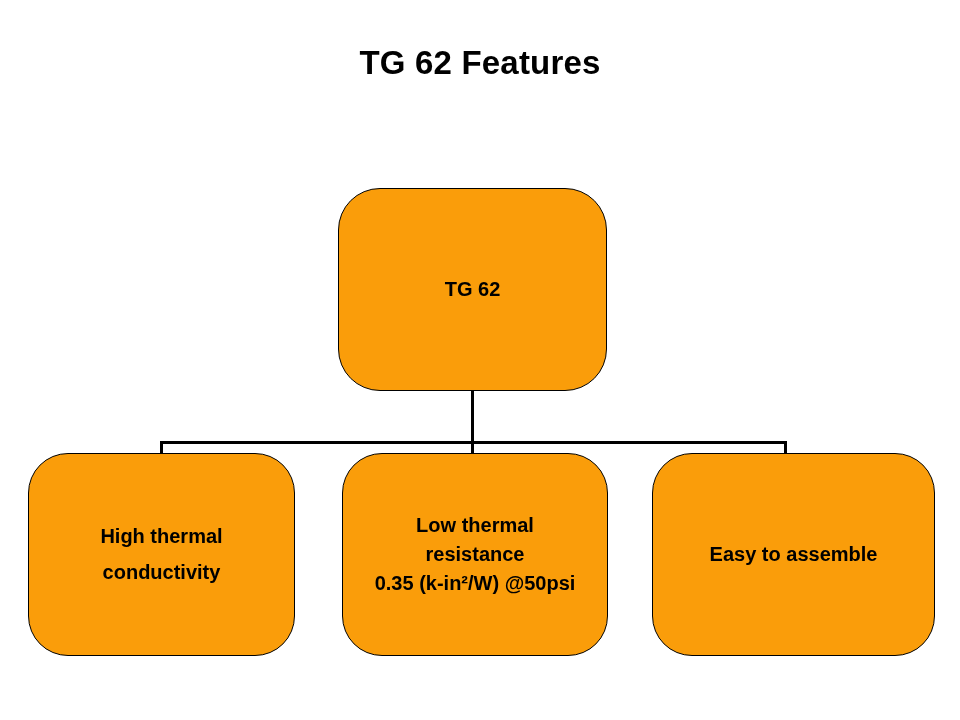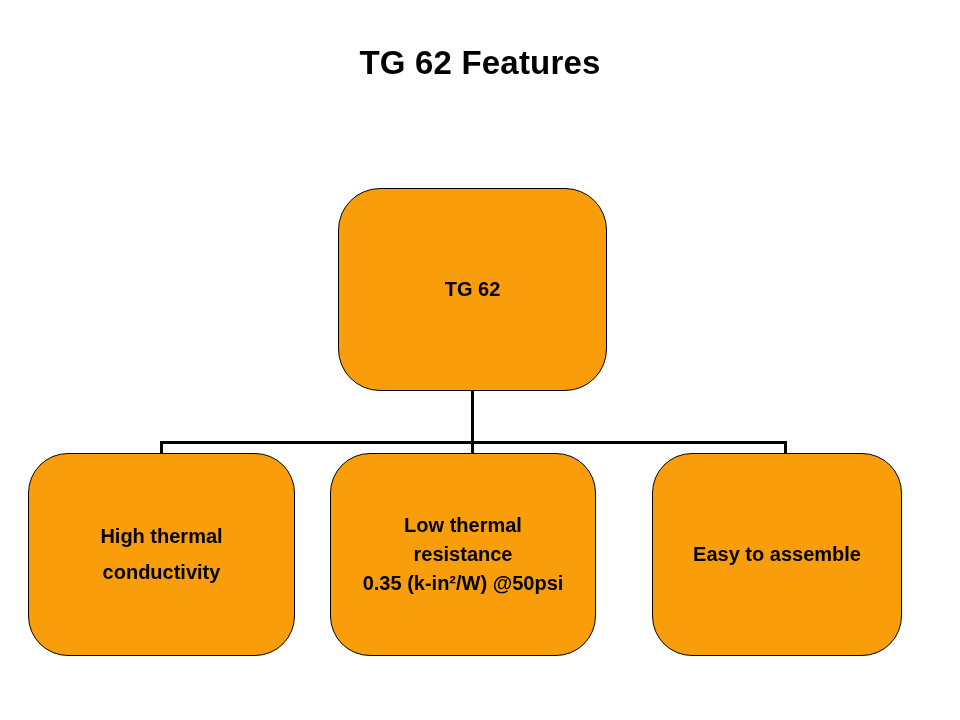--- a/index.html
+++ b/index.html
@@ -52,22 +52,22 @@
     height: 203px;
     border-radius: 42px;
     margin-top: 42px;
   }
   .child {
     top: 453px;
     height: 203px;
     border-radius: 40px;
   }
   .c1 { left: 28px;  width: 267px; gap: 7px; }
-  .c2 { left: 330px; width: 266px; }
-  .c3 { left: 652px; width: 250px; }
+  .c2 { left: 342px; width: 266px; }
+  .c3 { left: 652px; width: 283px; }
 </style>
 </head>
 <body>
 
 <div class="canvas">
 
   <div class="title">TG 62 Features</div>
 
   <div class="conn" style="left:471px; top:348px; width:3px; height:107px;"></div>
   <div class="conn" style="left:160px; top:441px; width:627px; height:3px;"></div>

